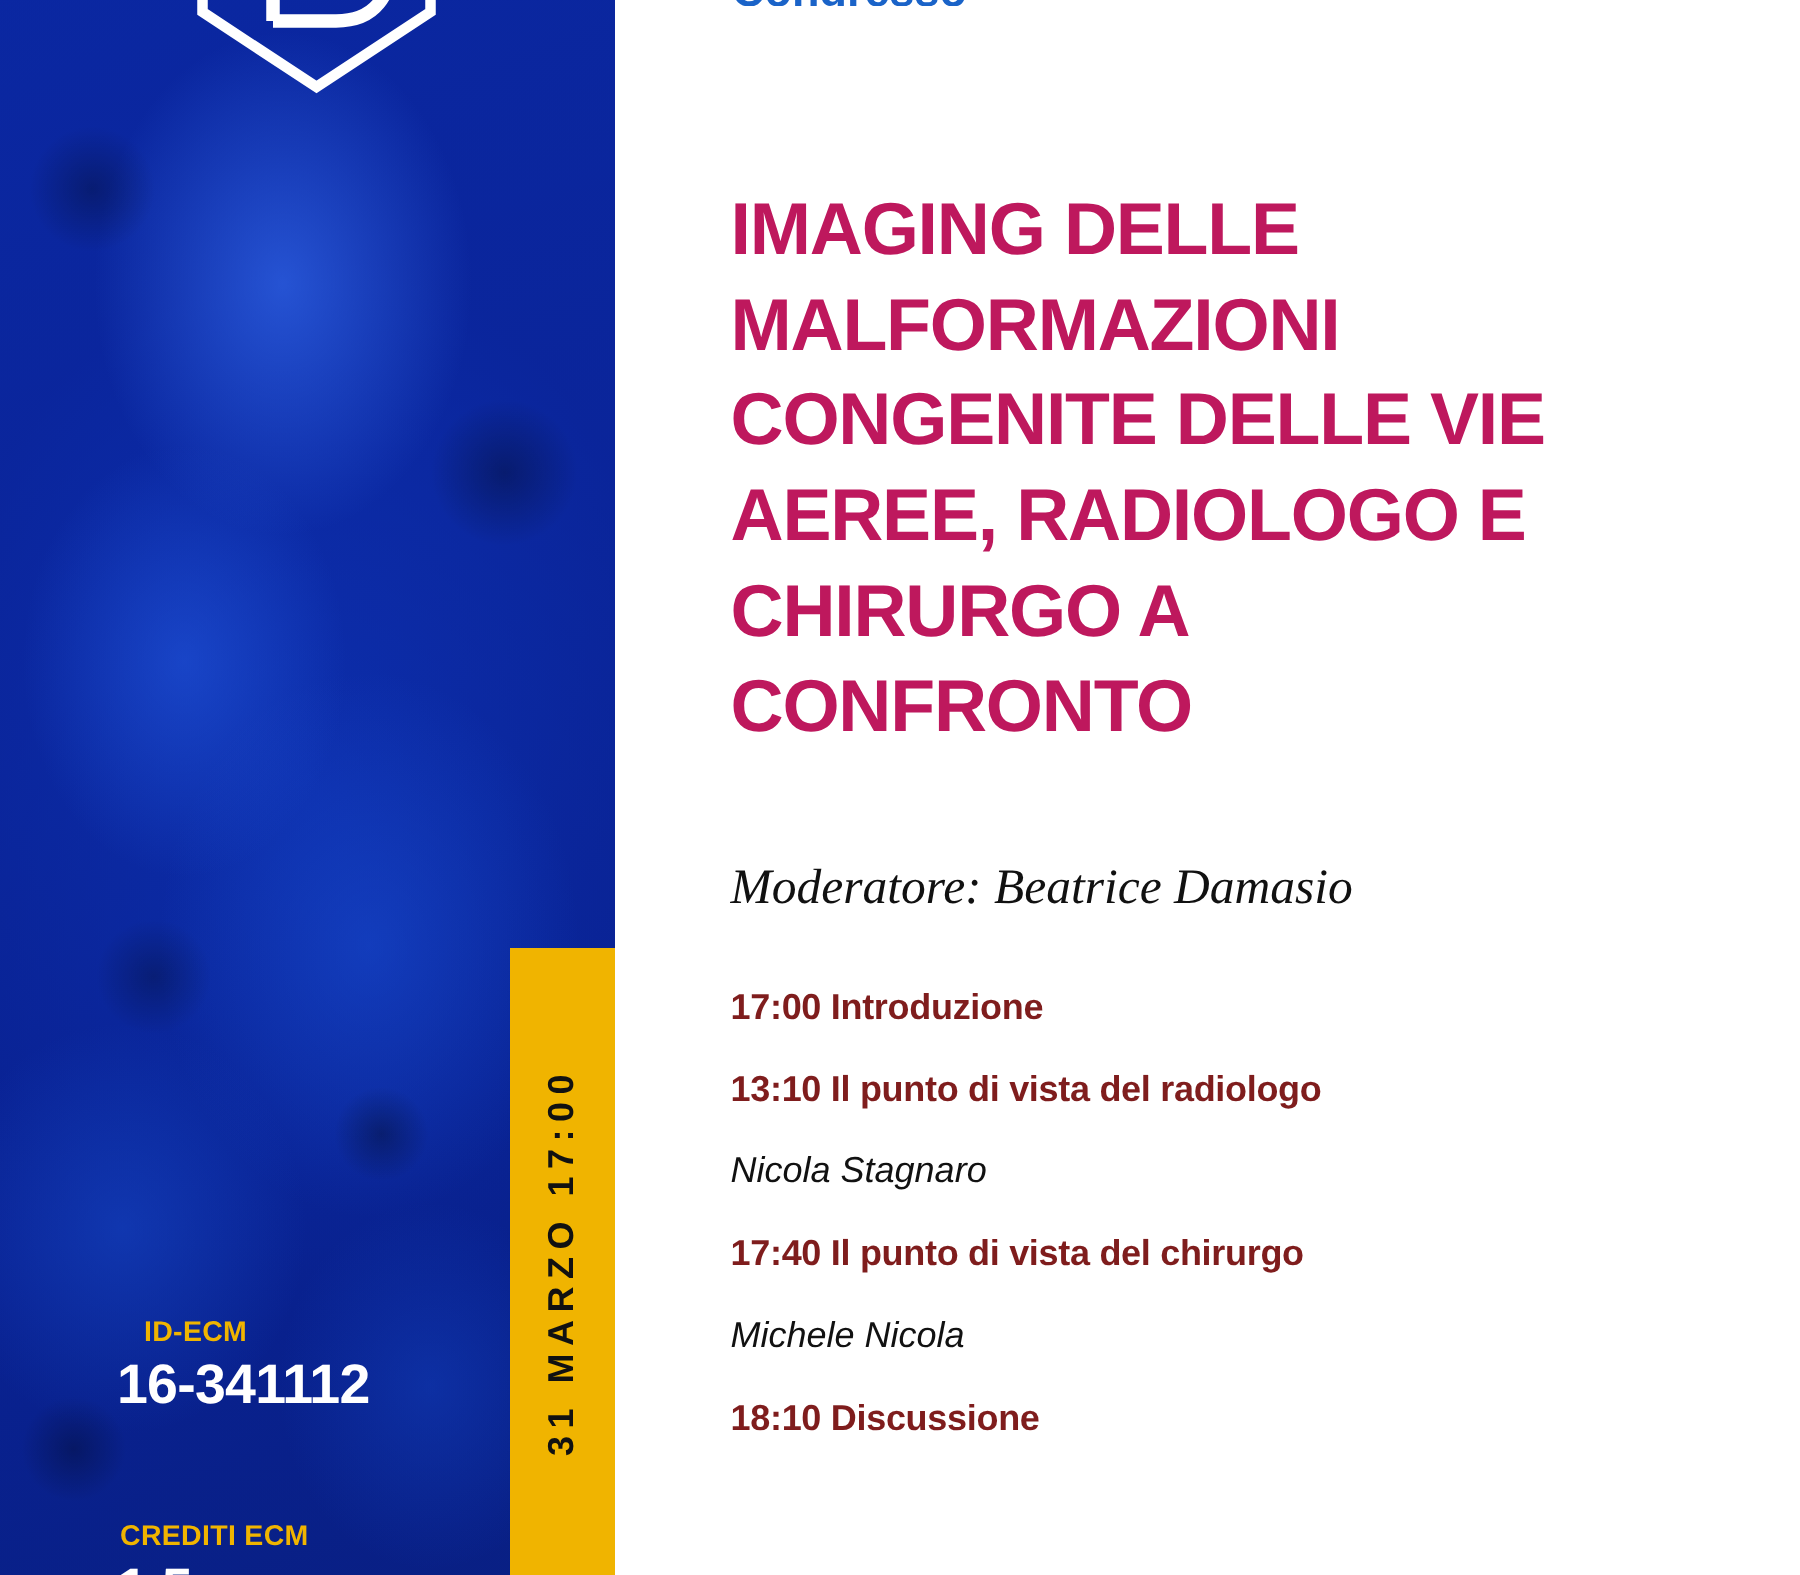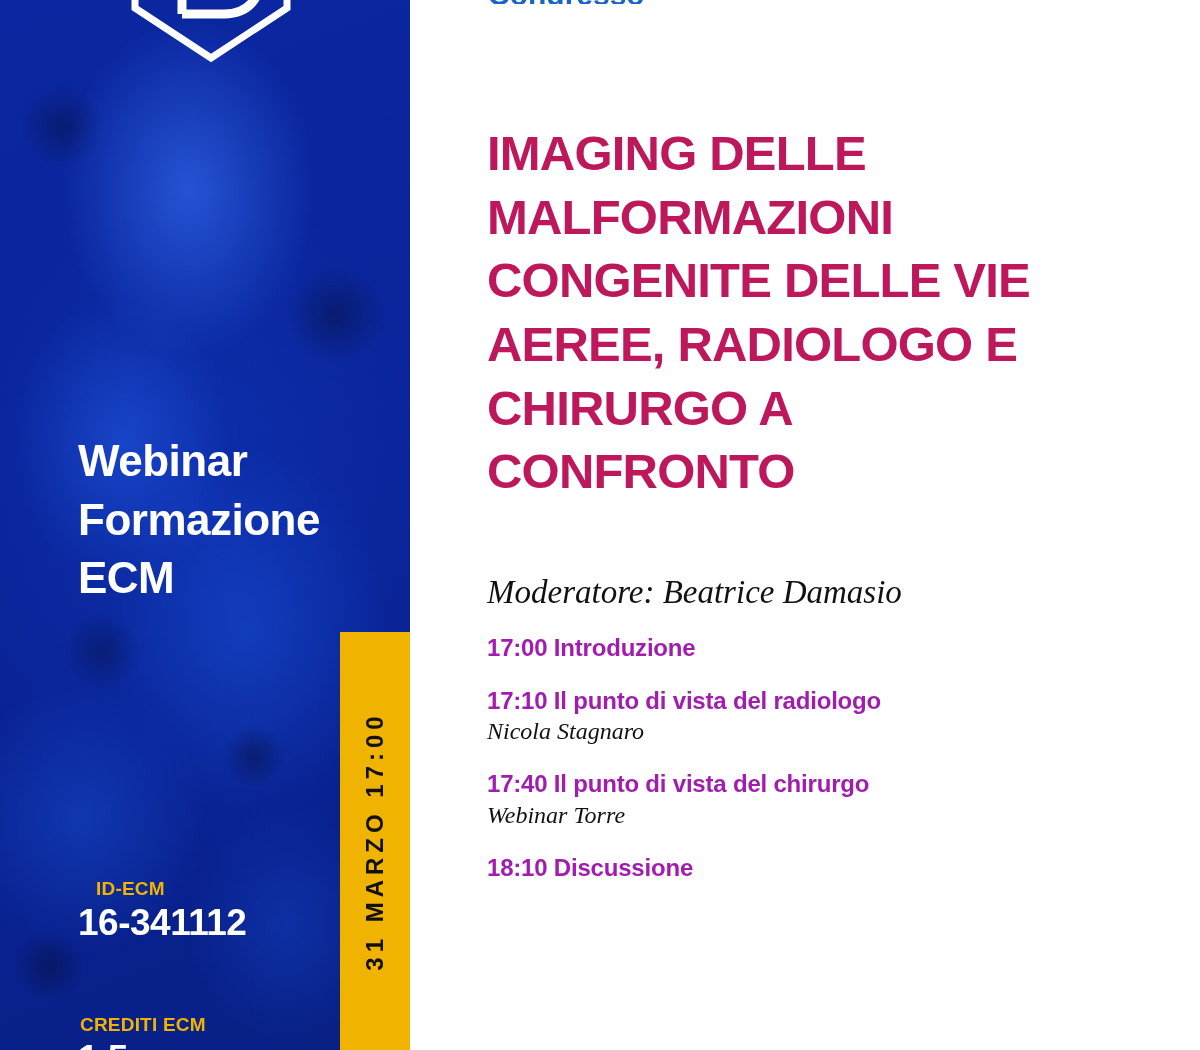--- a/index.html
+++ b/index.html
@@ -179,52 +179,53 @@
     font-family: "Liberation Serif", serif;
   }
   .agenda {
     position: absolute;
     left: 77px;
     top: 632px;
     width: 640px;
   }
   .agenda-item { margin-bottom: 22px; }
   .agenda-line {
-    color: #a21caf;
+    color: #7f1d1d;
     font-size: 24px;
     font-weight: 700;
     line-height: 1.30;
     letter-spacing: -0.2px;
+    margin-top: 24px;
   }
   .agenda-speaker {
     color: #111111;
     font-size: 24px;
     font-style: italic;
-    font-family: Liberation Serif, serif;
+    font-family: Liberation Sans, sans-serif;
     line-height: 1.25;
+    margin-top: 24px;
   }
   .agenda-speaker:empty { display: none; }
 </style>
 </head>
 <body>
 
 <div class="poster">
 
   <div class="left-panel">
     <div class="left-texture"></div>
 
     <div class="logo">
       <svg viewBox="0 0 198 198" width="198" height="198" aria-hidden="true">
         <polygon points="99,8 175,52 175,140 99,190 23,140 23,52" fill="none" stroke="#ffffff" stroke-width="7"></polygon>
         <path d="M70 52 L70 146 M70 52 L112 52 Q150 52 150 99 Q150 146 112 146 L70 146" fill="none" stroke="#ffffff" stroke-width="9"></path>
         <rect x="95" y="70" width="9" height="60" fill="#ffffff"></rect>
       </svg>
     </div>
 
-    <div class="webinar-title">Webinar Formazione ECM</div>
 
     <div class="idecm-label">ID-ECM</div>
     <div class="idecm-value">16-341112</div>
 
     <div class="crediti-label">CREDITI ECM</div>
     <div class="crediti-value">1,5</div>
   </div>
 
   <div class="date-strip">
     <div class="date-text">31 MARZO 17:00</div>
@@ -236,26 +237,26 @@
     <div class="event-title">IMAGING DELLE MALFORMAZIONI CONGENITE DELLE VIE AEREE, RADIOLOGO E CHIRURGO A CONFRONTO</div>
 
     <div class="moderator">Moderatore: Beatrice Damasio</div>
 
     <div class="agenda">
       <div class="agenda-item">
         <div class="agenda-line">17:00 Introduzione</div>
 
       </div>
       <div class="agenda-item">
-        <div class="agenda-line">17:10 Il punto di vista del radiologo</div>
+        <div class="agenda-line">13:10 Il punto di vista del radiologo</div>
         <div class="agenda-speaker">Nicola Stagnaro</div>
       </div>
       <div class="agenda-item">
         <div class="agenda-line">17:40 Il punto di vista del chirurgo</div>
-        <div class="agenda-speaker">Webinar Torre</div>
+        <div class="agenda-speaker">Michele Nicola</div>
       </div>
       <div class="agenda-item">
         <div class="agenda-line">18:10 Discussione</div>
 
       </div>
     </div>
   </div>
 
 </div>
 

